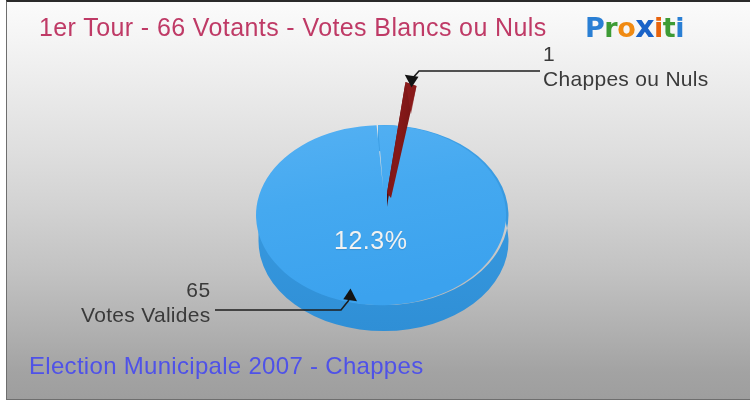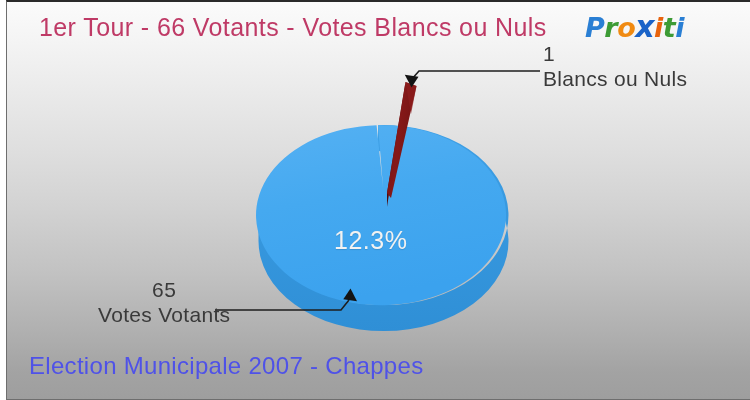--- a/index.html
+++ b/index.html
@@ -47,21 +47,20 @@
   #logo {
     position: absolute;
     left: 578px;
     top: 10px;
     font-family: "DejaVu Sans", sans-serif;
     font-size: 27px;
     font-weight: 700;
     line-height: 30px;
     white-space: nowrap;
     letter-spacing: -0.5px;
-    font-style: italic;
   }
   #logo span { display: inline-block; }
   .lg-blue   { color: #2a7fd4; }
   .lg-green  { color: #3d9b35; }
   .lg-orange { color: #f08a12; }
   .lg-xblue  { color: #1a63c8; font-size: 30px; font-weight: 800; }
   .lg-red    { color: #e8630d; }
   .lg-blue2  { color: #2a7fd4; }
 
   
@@ -99,21 +98,21 @@
     line-height: 25px;
   }
   .callout .cap {
     display: block;
     font-size: 21px;
     font-weight: 400;
     letter-spacing: 0.3px;
     line-height: 26px;
   }
   #callout-blancs { left: 536px; top: 39px; }
-  #callout-valides { left: 91px; top: 275px; text-align: center; }
+  #callout-valides { left: 74px; top: 275px; text-align: right; }
 
   
   #footer-title {
     position: absolute;
     left: 22px;
     top: 350px;
     font-size: 24px;
     font-weight: 400;
     letter-spacing: 0.3px;
     color: #4f52e8;
@@ -188,23 +187,23 @@
     <g stroke="#1e1e1e" stroke-width="1.6" fill="none">
       <path d="M 208,308 L 334,308 L 342,298"></path>
     </g>
     <polygon points="343.5,286.5 350.0,299.3 336.3,297.2" fill="#141414"></polygon>
   </svg>
 
   <div class="pct-label" id="pct-valides">12.3%</div>
 
   <div class="callout" id="callout-blancs">
     <span class="num">1</span>
-    <span class="cap">Blancs ou Nuls</span>
+    <span class="cap">Chappes ou Nuls</span>
   </div>
 
   <div class="callout" id="callout-valides">
     <span class="num">65</span>
-    <span class="cap">Votes Votants</span>
+    <span class="cap">Votes Valides</span>
   </div>
 
   <div id="footer-title">Election Municipale 2007 - Chappes</div>
 
 </div>
 
 </body></html>

